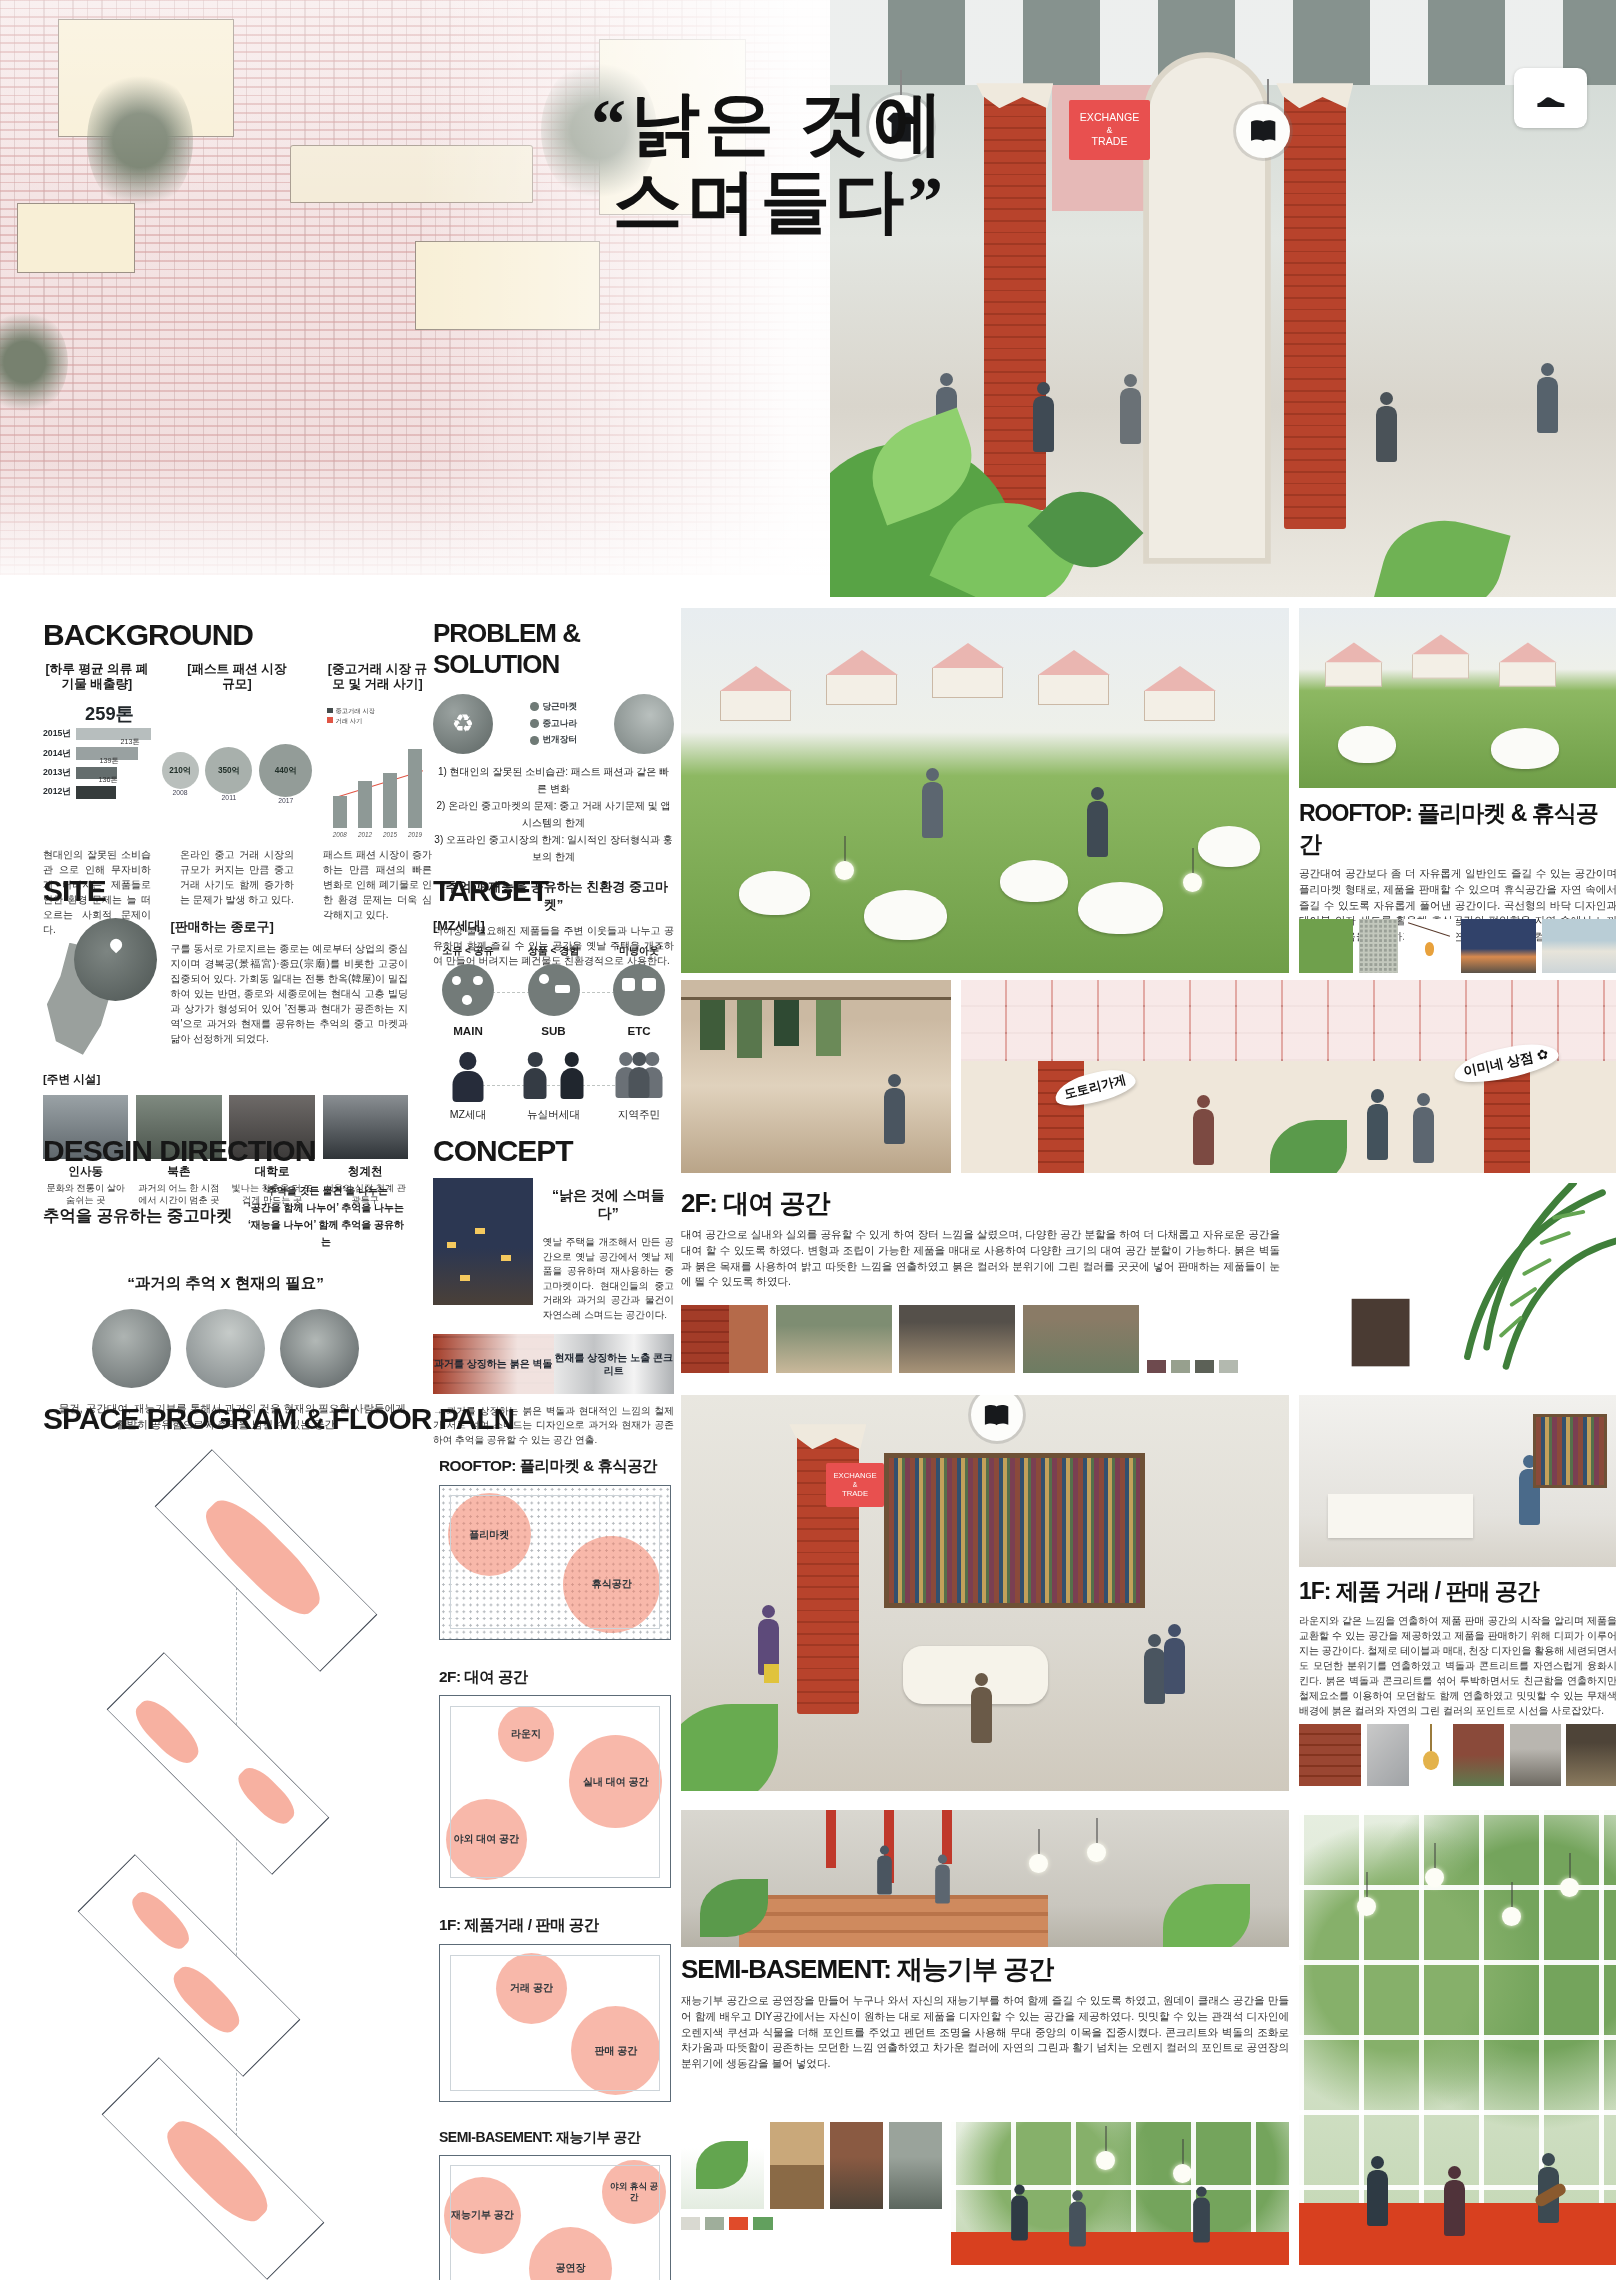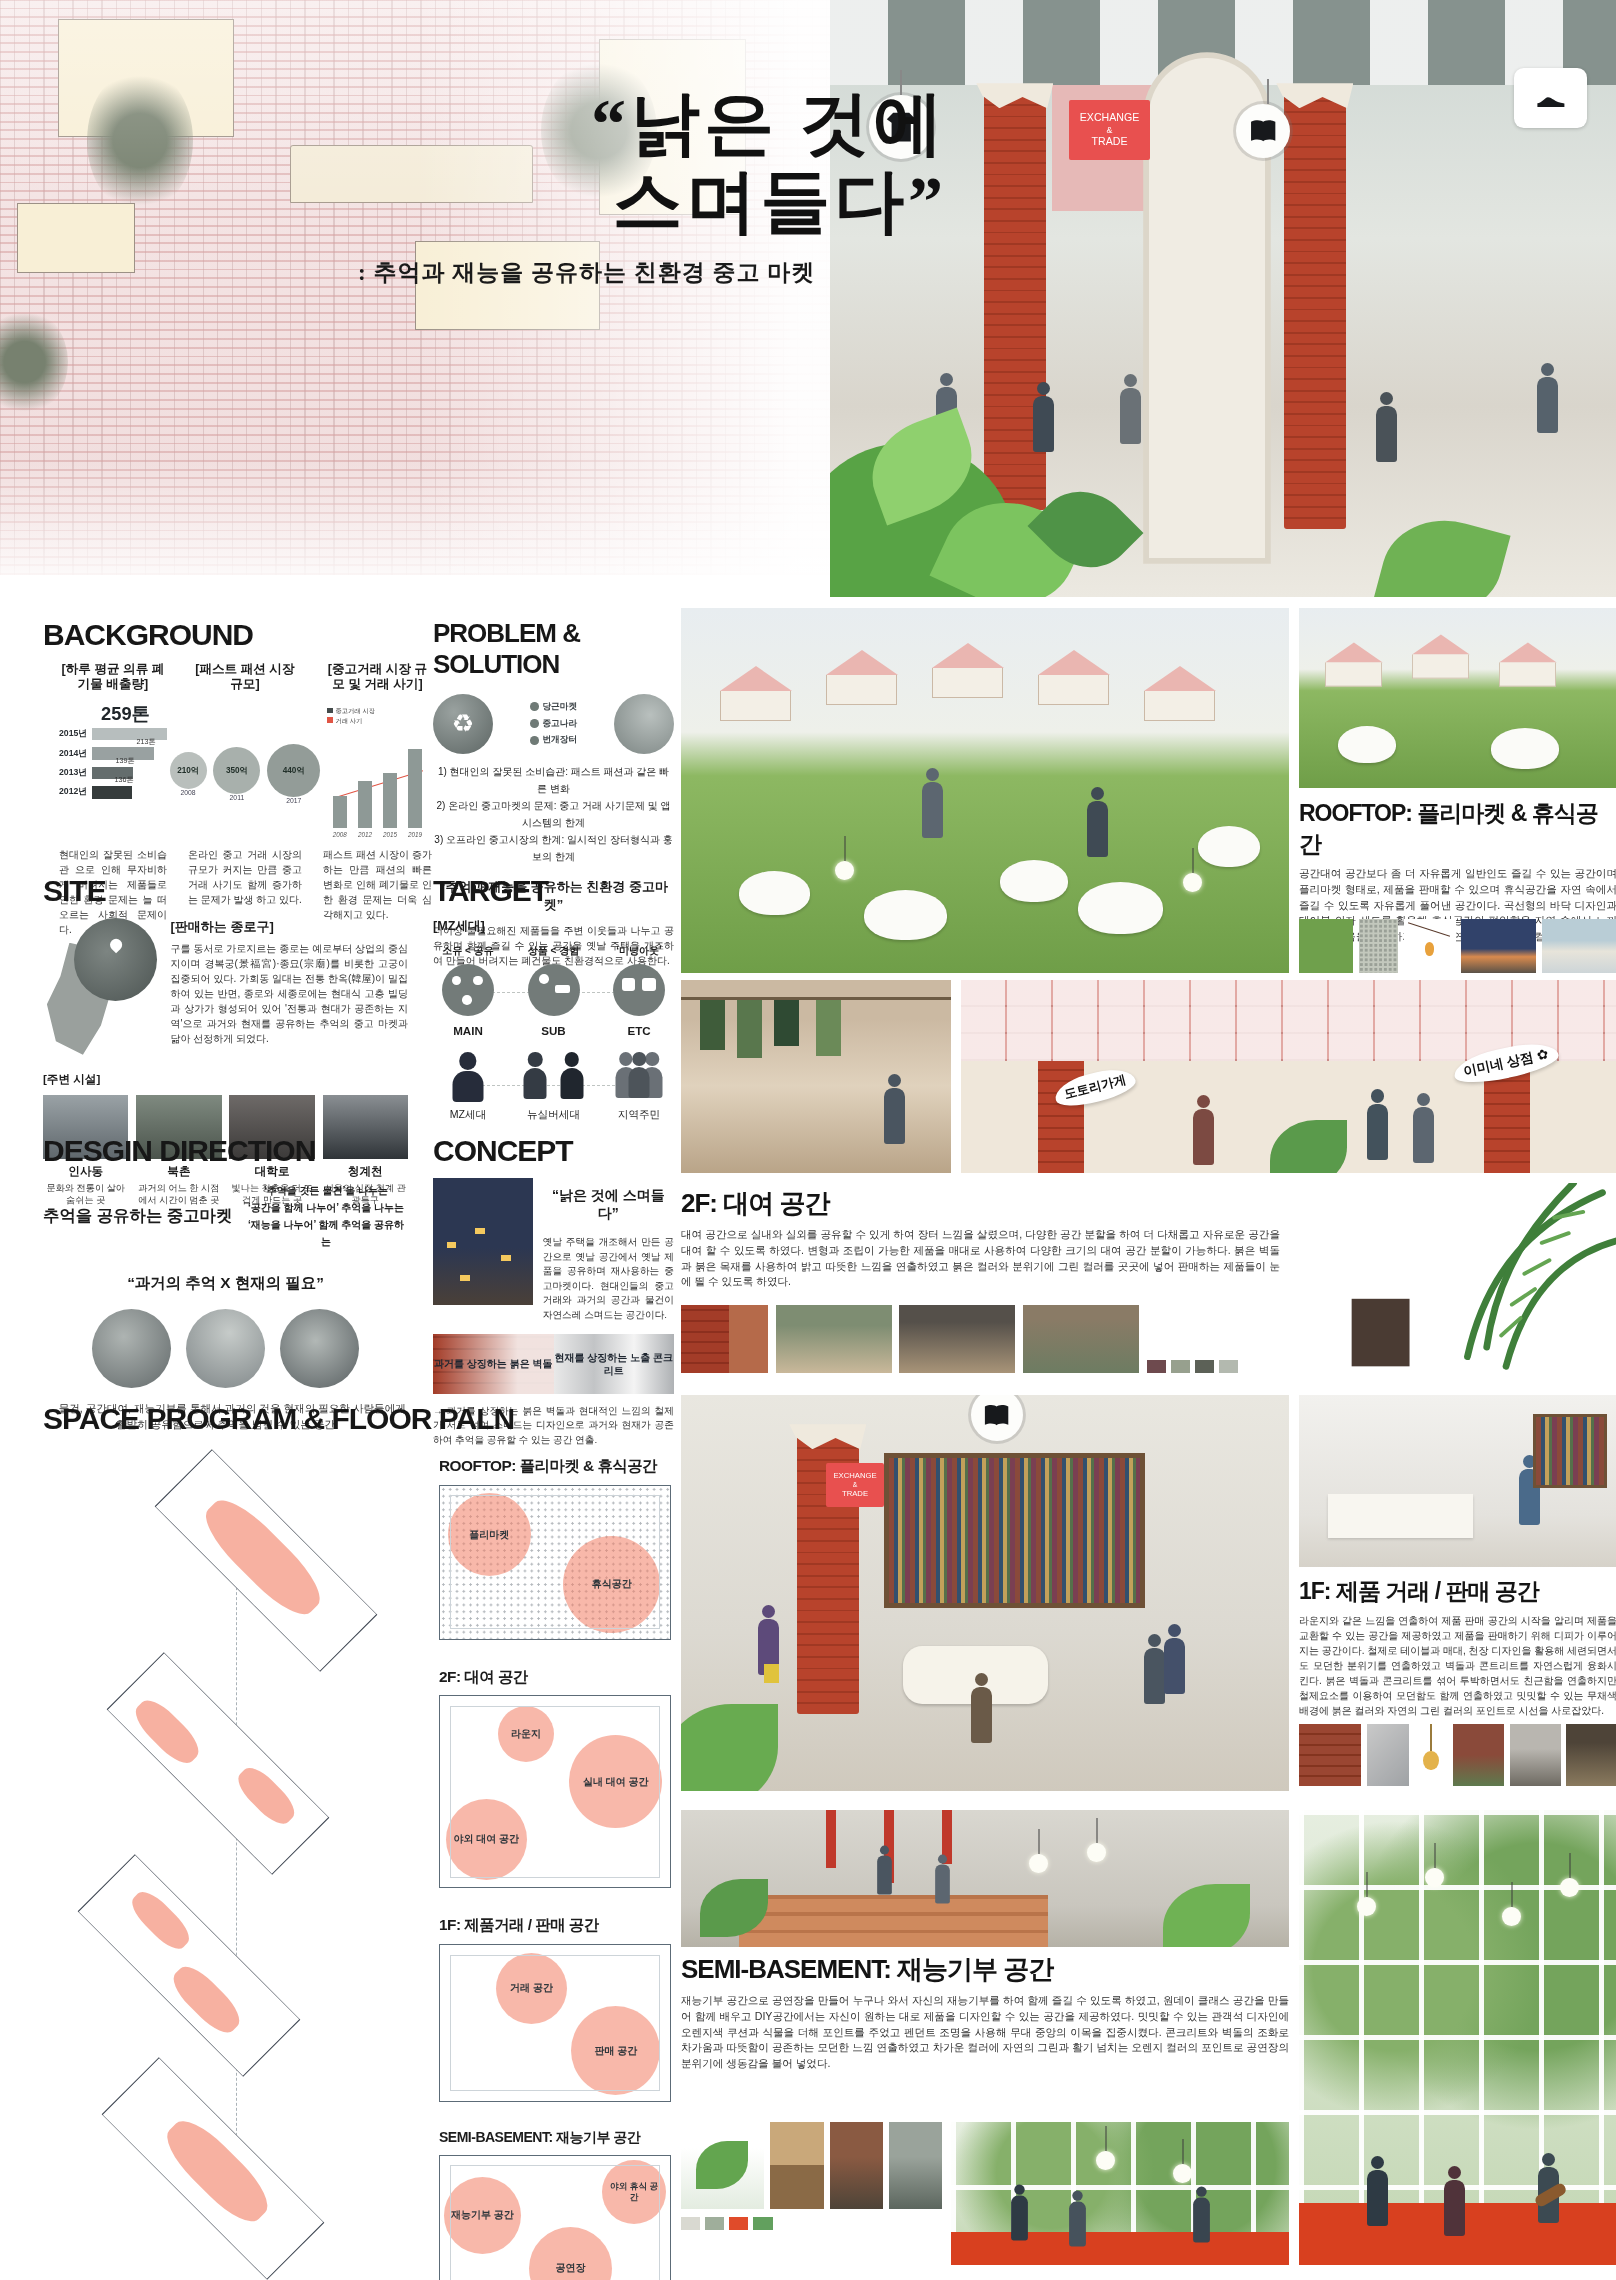--- a/index.html
+++ b/index.html
@@ -48,21 +48,21 @@
   .subtitle{margin-top:15.4px;font-size:23px;font-weight:bold;letter-spacing:1px;text-align:left;padding-left:39px;color:#1a1a1a;}
 
   
   .sec-h{font-size:30px;font-weight:bold;letter-spacing:-1px;margin:0 0 9.7px 0;color:#171717;}
   .lbl{font-weight:bold;font-size:12.6px;text-align:center;line-height:1.25;color:#1d1d1d;}
   .body{font-size:11px;line-height:1.5;color:#2e2e2e;text-align:justify;}
   .cap-title{font-size:26px;font-weight:bold;letter-spacing:-1px;color:#141414;}
   .cap-body{font-size:10.6px;line-height:1.5;color:#2e2e2e;text-align:justify;margin-top:5.8px;}
 
   
-  .bg-grid{display:flex;gap:21px;margin-top:9.7px;margin-left:16px;}
+  .bg-grid{display:flex;gap:29px;margin-top:9.7px;}
   .bg-col{width:114px;display:flex;flex-direction:column;}
   .chartbox{height:133px;margin:9.7px 0 11.6px 0;position:relative;}
   .w-big{position:absolute;top:-1.9px;right:17px;font-size:18.3px;font-weight:bold;color:#20262a;}
   .wrow{display:flex;align-items:center;gap:3.9px;margin:6.8px 0;}
   .wyr{font-size:8.7px;font-weight:bold;width:29px;color:#2a2f33;}
   .wbar{height:12.6px;position:relative;}
   .wval{position:absolute;right:-1.9px;top:-10.6px;font-size:7.2px;color:#333;white-space:nowrap;}
   .bubbles{display:flex;align-items:center;justify-content:center;gap:6.8px;height:116px;margin-top:13.5px;}
   .bub{border-radius:50%;display:flex;align-items:center;justify-content:center;flex-direction:column;color:#22302a;}
   .bub .bv{font-size:8.2px;font-weight:bold;}
@@ -220,21 +220,20 @@
       <div class="leaf" style="left:116px;bottom:-9.7px;width:126px;height:106px;transform:rotate(25deg);background:#7cc45f;"></div>
       <div class="leaf" style="left:39px;bottom:87px;width:106px;height:87px;transform:rotate(-20deg);background:#8fd06e;"></div>
       <div class="leaf" style="left:212px;bottom:29px;width:87px;height:77px;transform:rotate(45deg);background:#4f9347;"></div>
       <div class="leaf" style="right:116px;bottom:-19.3px;width:116px;height:97px;transform:rotate(15deg);background:#6fb254;"></div>
     </div>
     </header>
 
     <div class="title-blk">
       <div class="title-line">“낡은 것에</div>
       <div class="title-line">스며들다”</div>
-      <div class="subtitle">: 추억과 재능을 공유하는 친환경 중고 마켓</div>
     </div>
 
   <section class="abs" style="left:43px;top:618px;width:365px;">
     <h2 class="sec-h">BACKGROUND</h2>
     <div class="bg-grid">
       <div class="bg-col">
         <div class="lbl">[하루 평균 의류 폐기물 배출량]</div>
         <div class="chartbox">
           <div class="w-big">259톤</div>
           <div style="margin-top:25px;">

